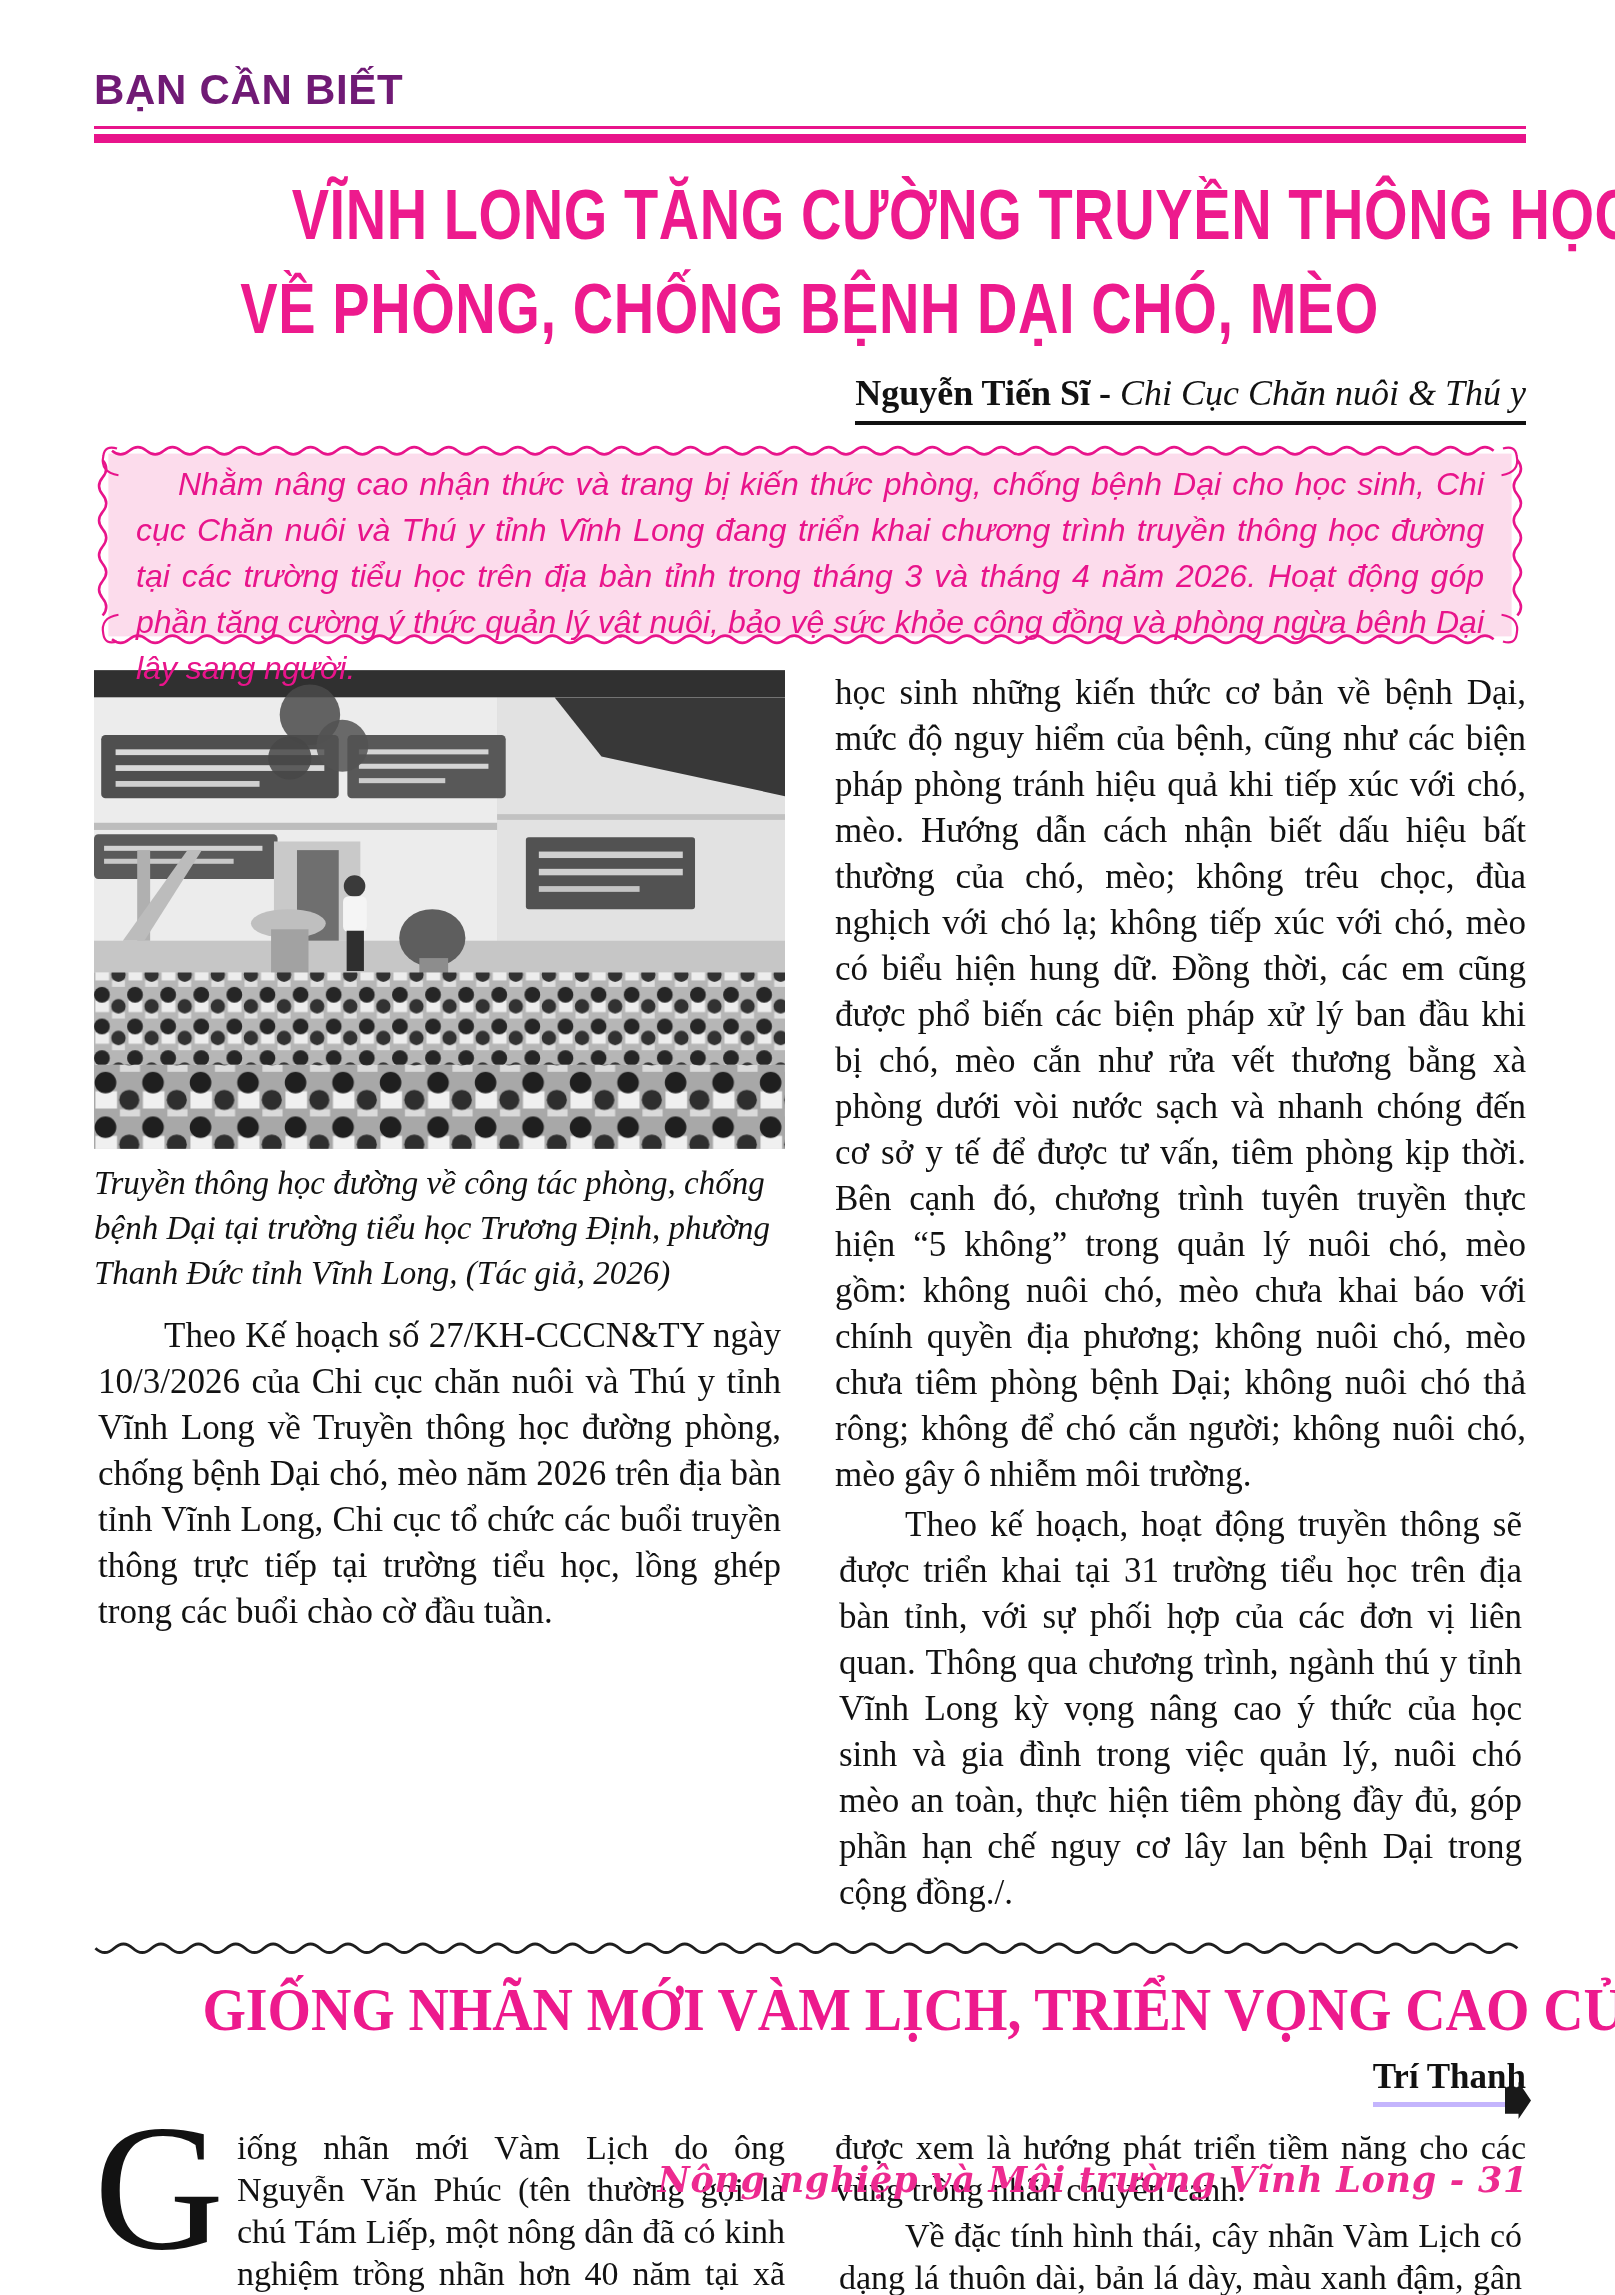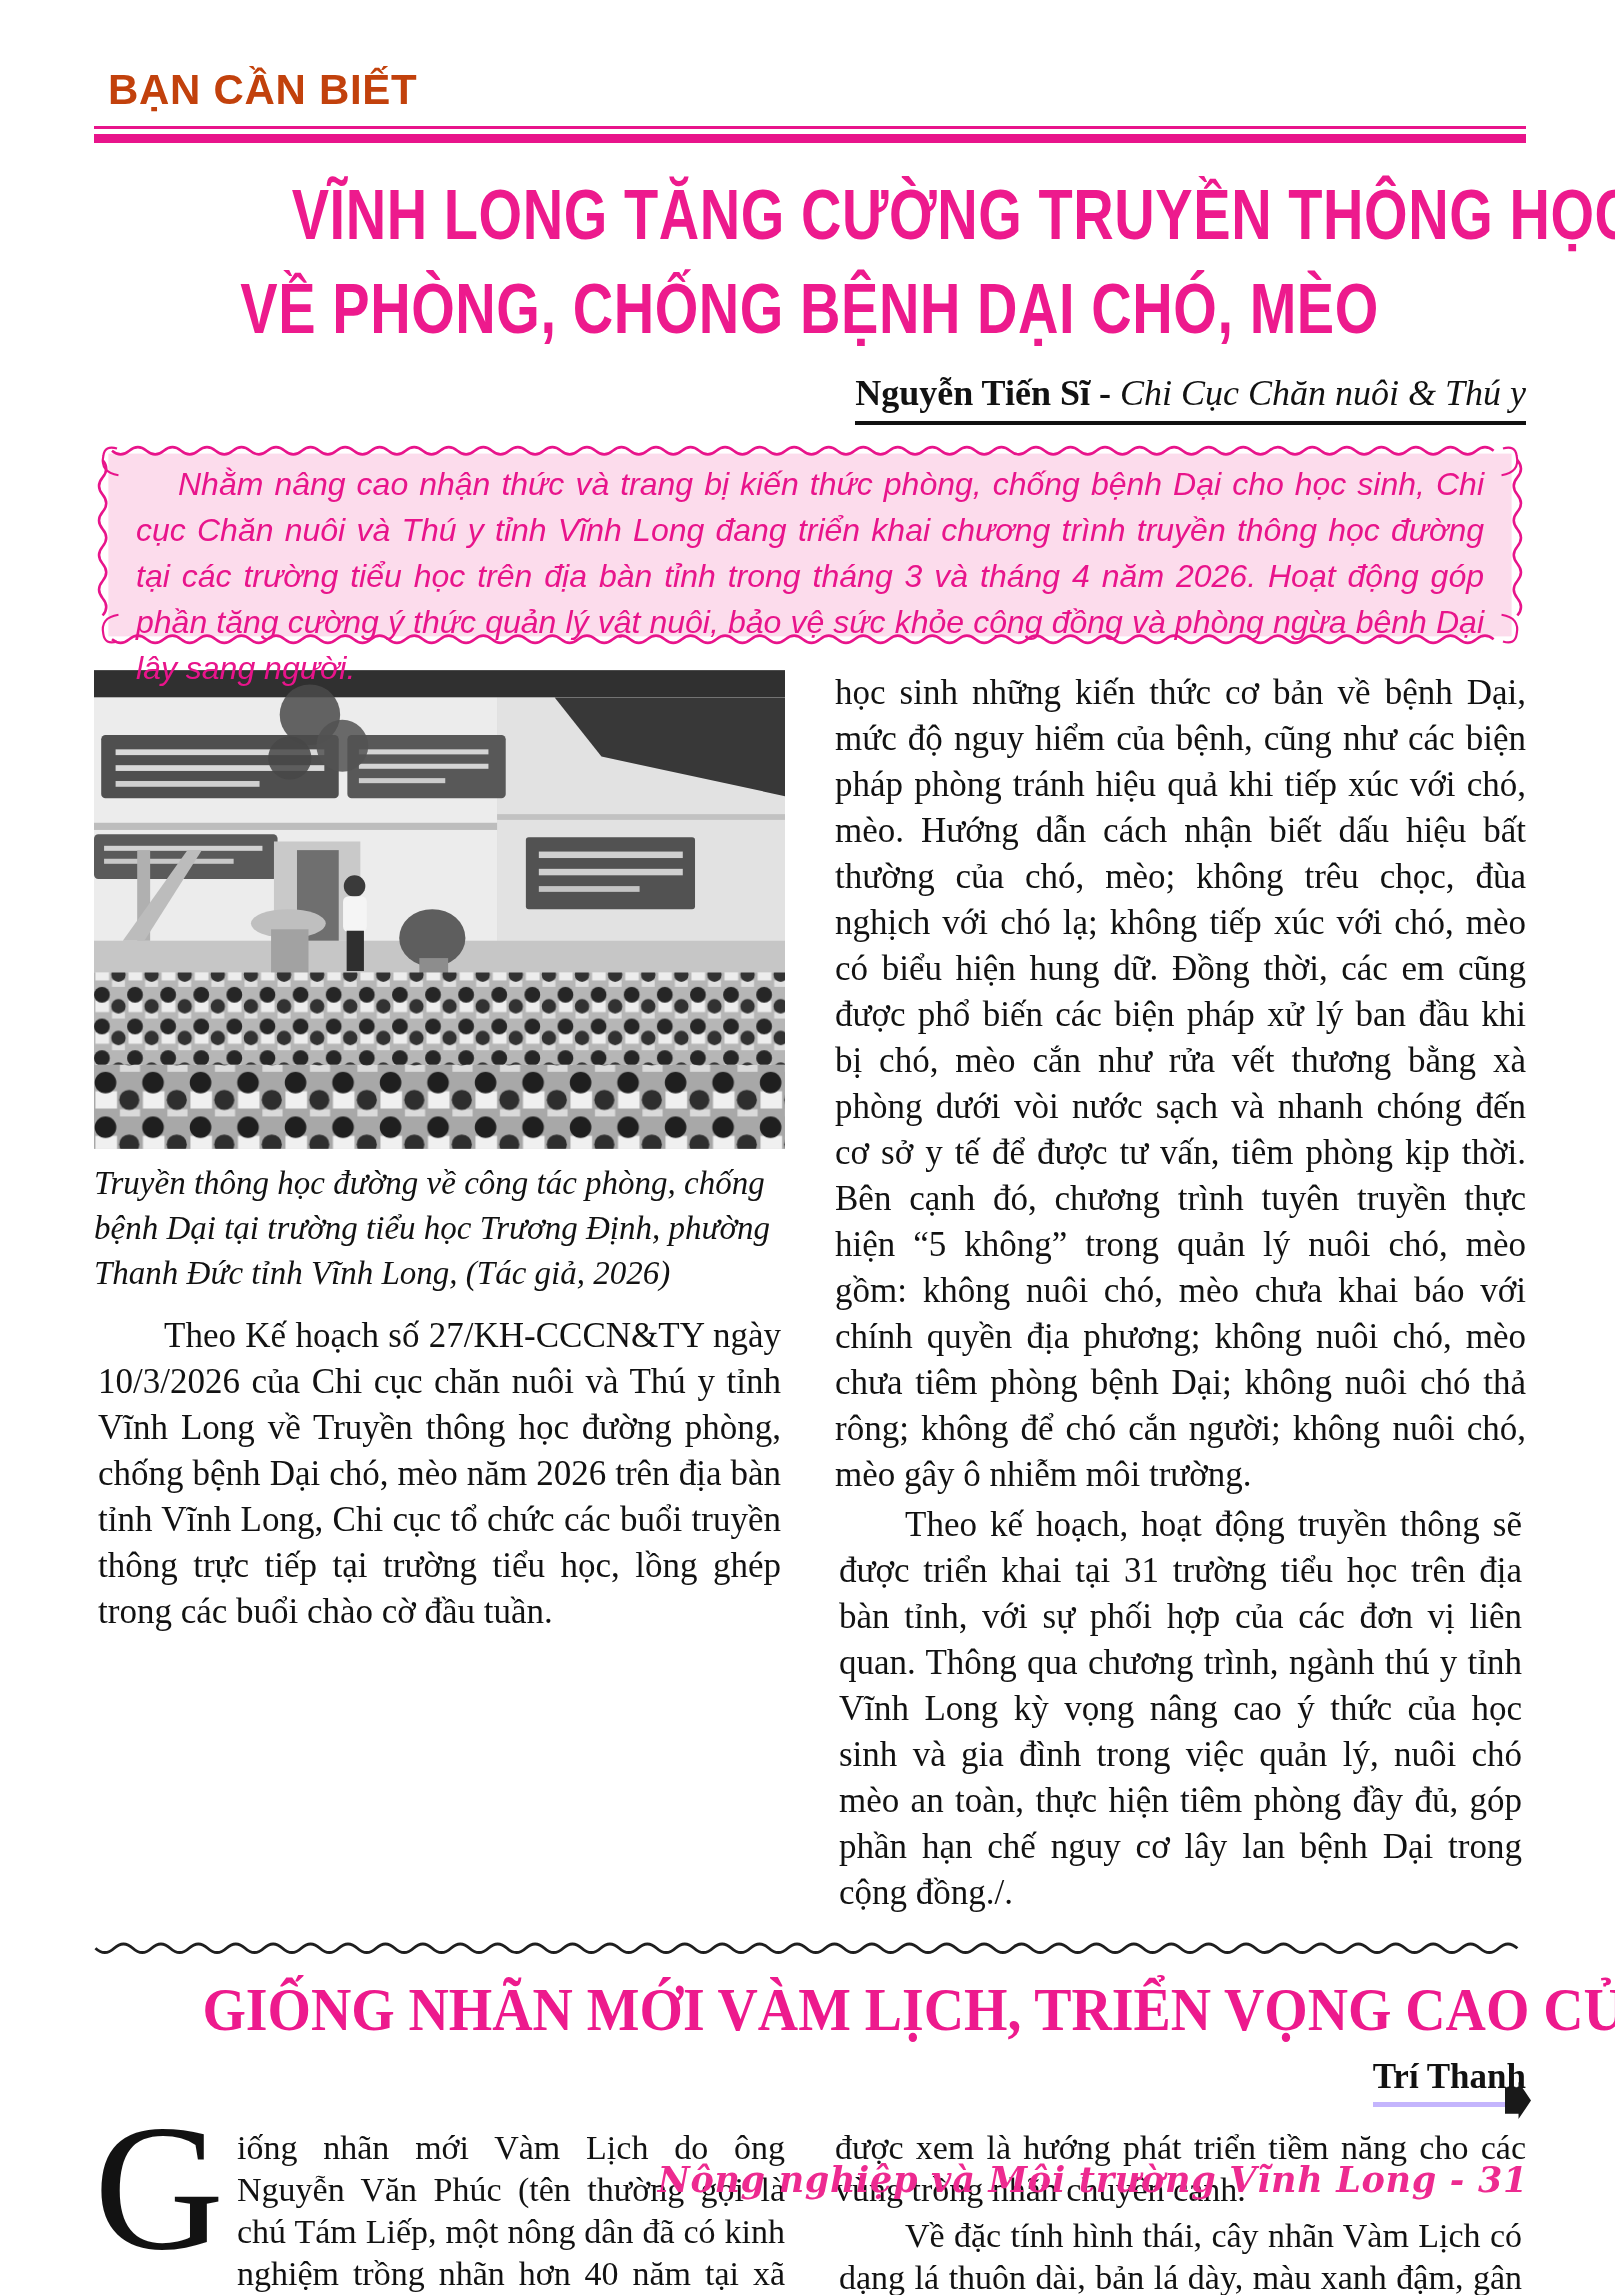--- a/index.html
+++ b/index.html
@@ -2,21 +2,21 @@
 <html style="font-size:11.5px"><head>
 <meta charset="utf-8">
 <style>
   html,body{margin:0;padding:0;background:#ffffff;}
   .page{position:relative;width:1616px;height:2295px;background:#ffffff;
         font-family:"Liberation Serif",serif;color:#121212;overflow:hidden;}
   .content{position:absolute;left:94px;top:66px;width:1432px;}
 
   
   .kicker{font-family:"Liberation Sans",sans-serif;font-weight:600;font-size:42px;
-          color:#c2410c;letter-spacing:0.7px;margin-left:14px;}
+          color:#701a75;letter-spacing:0.7px;}
   .rule-thin{height:3.6px;background:#e8148b;margin-top:11.5px;}
   .rule-thick{height:9.4px;background:#e8148b;margin-top:5px;}
 
   
   .title1{margin-top:24.5px;text-align:center;color:#ed1a8d;
           font-family:"Liberation Sans",sans-serif;font-weight:800;
           font-size:70px;line-height:94px;}
   .title1 .tline{display:inline-block;transform:scaleX(0.80);transform-origin:center;
                  white-space:nowrap;letter-spacing:0.7px;}
 

